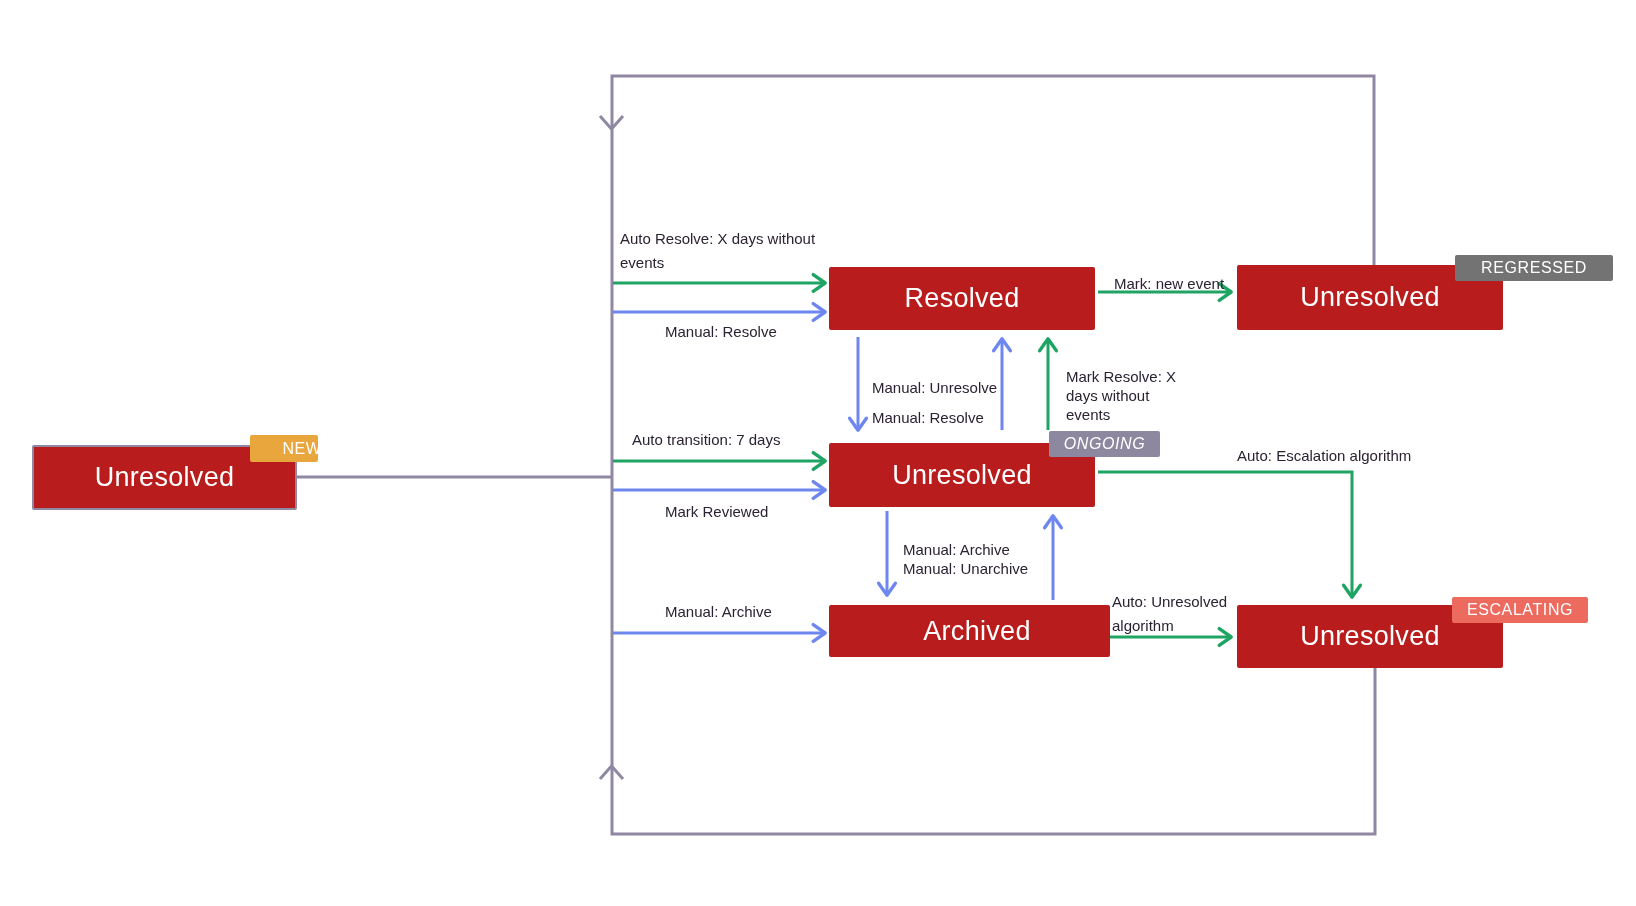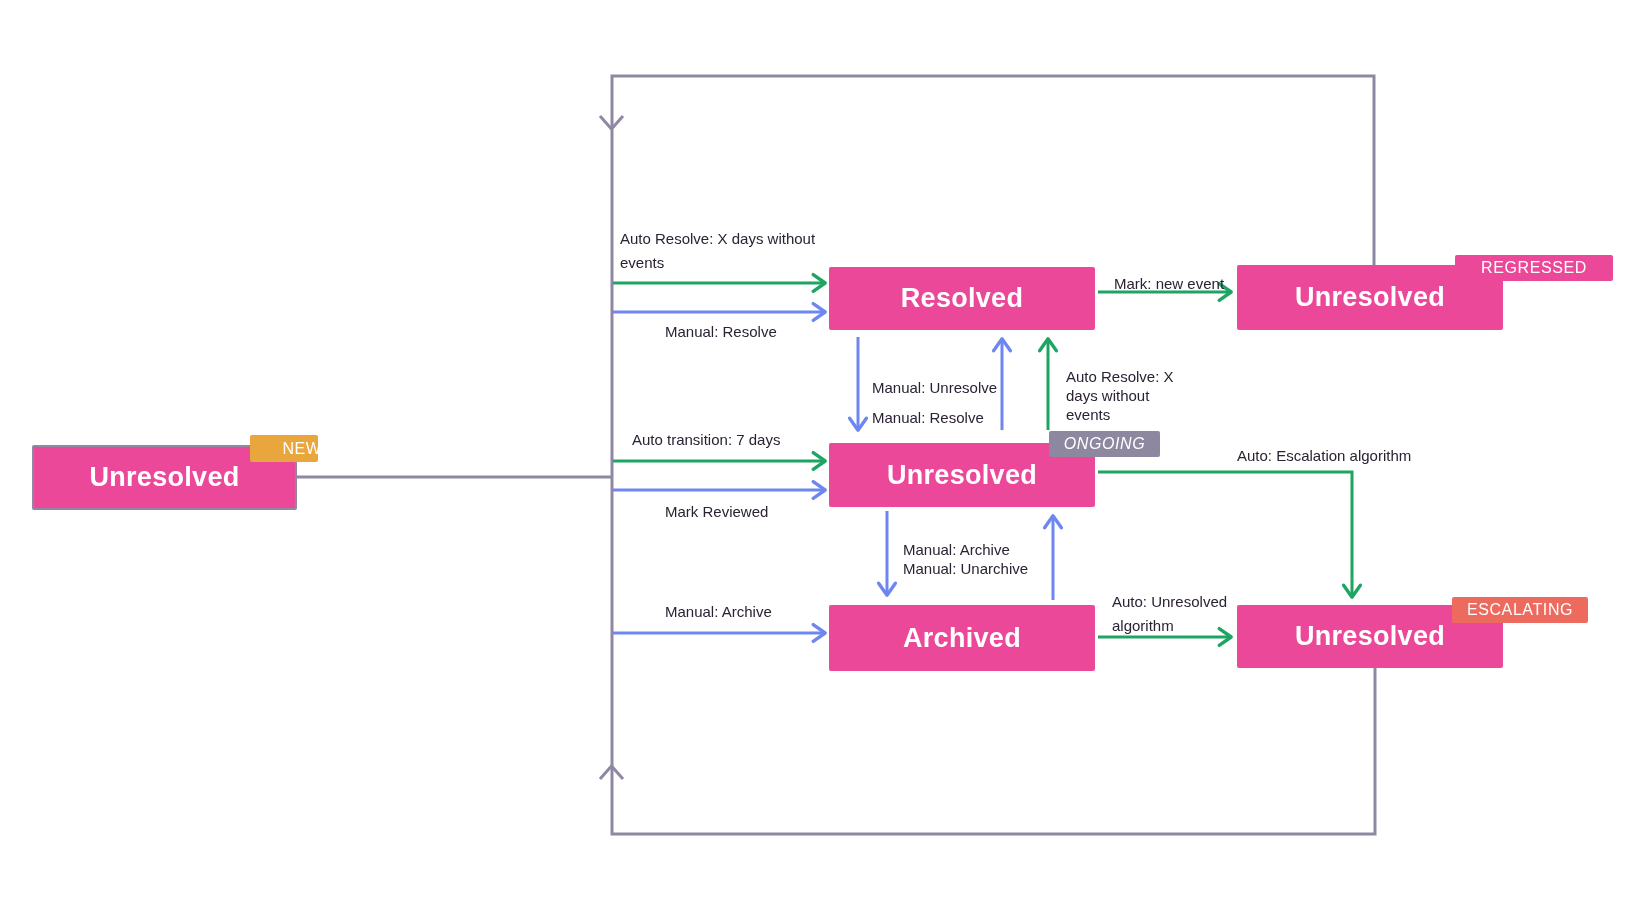--- a/index.html
+++ b/index.html
@@ -2,23 +2,23 @@
 <html><head>
 <meta charset="utf-8">
 <style>
   html,body{margin:0;padding:0;background:#ffffff;}
   #canvas{
     position:relative;width:1636px;height:906px;background:#ffffff;overflow:hidden;
     font-family:"Liberation Sans","DejaVu Sans",sans-serif;
   }
   #edges{position:absolute;left:0;top:0;width:1636px;height:906px;}
   .node{
-    position:absolute;background:#ec4899;color:#ffffff;
+    position:absolute;background:#b91c1c;color:#ffffff;
     display:flex;align-items:center;justify-content:center;
-    font-size:27px;font-weight:700;letter-spacing:.3px;border-radius:2px;
+    font-size:27px;font-weight:400;letter-spacing:.3px;border-radius:2px;
   }
   .node.bordered{border:2px solid #9087A3;box-sizing:border-box;}
   .badge{
     position:absolute;display:flex;align-items:center;justify-content:center;
     color:#ffffff;font-size:16px;font-weight:500;letter-spacing:.6px;
     border-radius:2px;box-sizing:border-box;
   }
   .lbl{
     position:absolute;color:#2B2233;font-size:15px;font-weight:500;
     line-height:24px;white-space:pre-line;
@@ -66,49 +66,49 @@
 
     <path d="M1098,637 L1230,637" fill="none" stroke="#1FA463" stroke-width="3" marker-end="url(#ag)"></path>
   </svg>
 
   <div class="node bordered" style="left:32px;top:445px;width:265px;height:65px;">Unresolved</div>
 
   <div class="node" style="left:829px;top:267px;width:266px;height:63px;">Resolved</div>
 
   <div class="node" style="left:829px;top:443px;width:266px;height:64px;">Unresolved</div>
 
-  <div class="node" style="left:829px;top:605px;width:266px;height:66px;">Archived</div>
+  <div class="node" style="left:829px;top:605px;width:266px;height:52px;padding-left:15px;">Archived</div>
 
   <div class="node" style="left:1237px;top:265px;width:266px;height:65px;">Unresolved</div>
 
   <div class="node" style="left:1237px;top:605px;width:266px;height:63px;">Unresolved</div>
 
   <div class="badge" style="left:250px;top:435px;width:68px;height:27px;background:#E9A63C;padding-left:36px;">NEW</div>
 
   <div class="badge" style="left:1049px;top:431px;width:111px;height:26px;background:#8E87A0;font-style:italic;">ONGOING</div>
 
-  <div class="badge" style="left:1455px;top:255px;width:158px;height:26px;background:#ec4899;">REGRESSED</div>
+  <div class="badge" style="left:1455px;top:255px;width:158px;height:26px;background:#737373;">REGRESSED</div>
 
   <div class="badge" style="left:1452px;top:597px;width:136px;height:26px;background:#ED6A5F;">ESCALATING</div>
 
   <div class="lbl" style="left:620px;top:227px;">Auto Resolve: X days without
 events</div>
 
   <div class="lbl" style="left:665px;top:320px;">Manual: Resolve</div>
 
   <div class="lbl" style="left:632px;top:428px;">Auto transition: 7 days</div>
 
   <div class="lbl" style="left:665px;top:500px;">Mark Reviewed</div>
 
   <div class="lbl" style="left:665px;top:600px;">Manual: Archive</div>
 
   <div class="lbl" style="left:872px;top:373px;line-height:30px;">Manual: Unresolve
 Manual: Resolve</div>
 
-  <div class="lbl" style="left:1066px;top:367px;line-height:19px;">Auto Resolve: X
+  <div class="lbl" style="left:1066px;top:367px;line-height:19px;">Mark Resolve: X
 days without
 events</div>
 
   <div class="lbl" style="left:903px;top:540px;line-height:19px;">Manual: Archive
 Manual: Unarchive</div>
 
   <div class="lbl" style="left:1114px;top:272px;">Mark: new event</div>
 
   <div class="lbl" style="left:1237px;top:444px;">Auto: Escalation algorithm</div>
 

